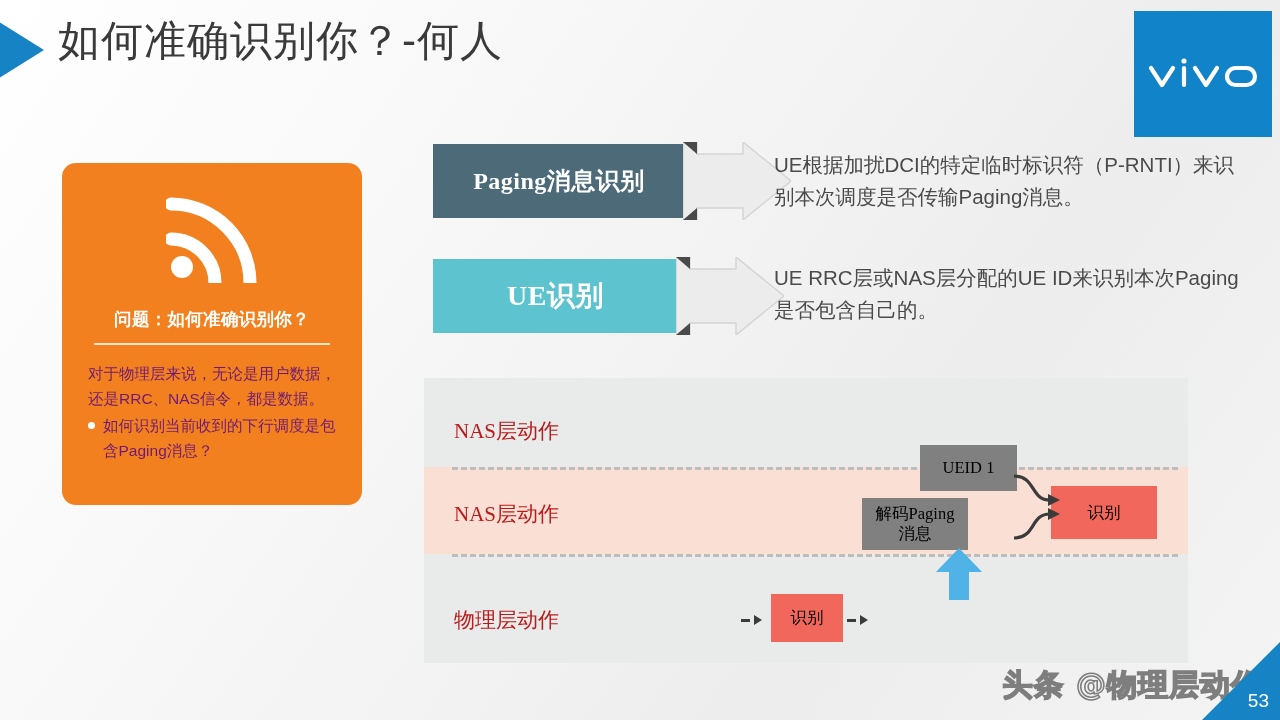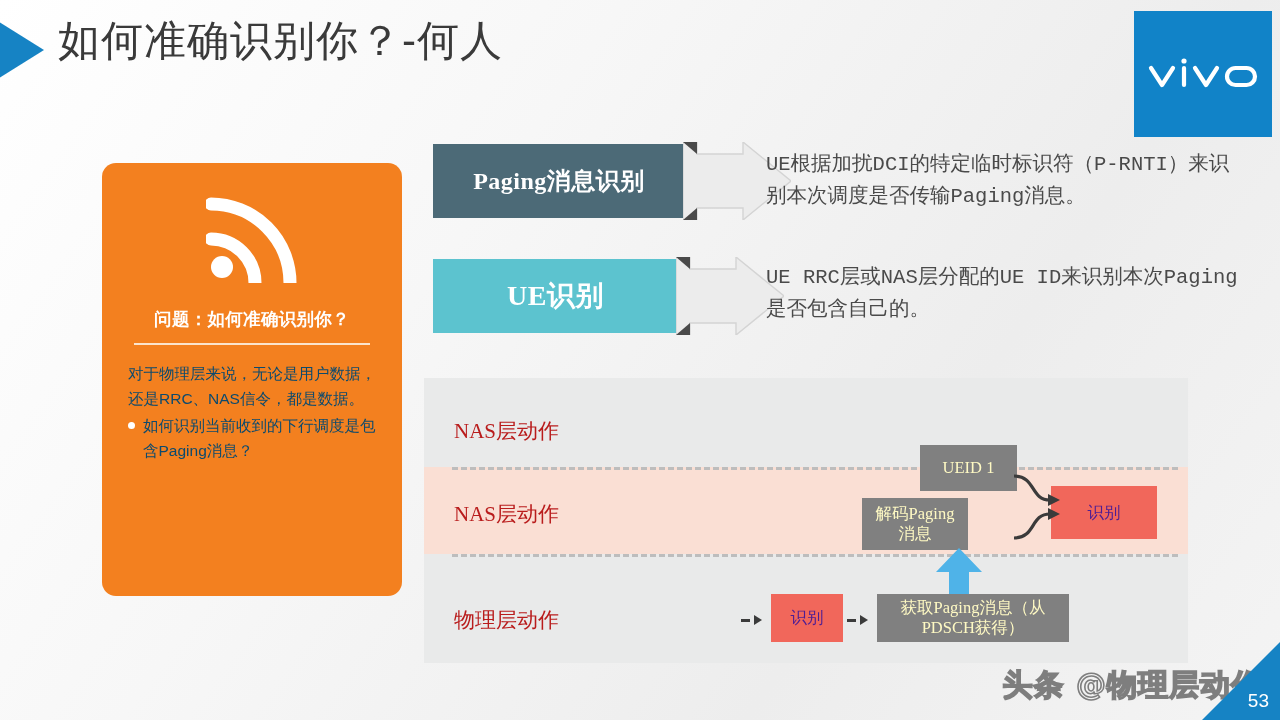--- a/index.html
+++ b/index.html
@@ -56,27 +56,26 @@
     justify-content: center;
   }
   .vivo-logo svg { display:block; }
 
   
   .orange-card {
     position: absolute;
     left: 62px;
     top: 163px;
     width: 300px;
-    height: 433px;
+    height: 342px;
     background: #f3801f;
     border-radius: 14px;
     box-sizing: border-box;
     padding: 22px 26px 18px 26px;
     color: #ffffff;
-    margin-left: 40px;
   }
   .signal-icon {
     width: 100%;
     height: 96px;
     display: flex;
     align-items: center;
     justify-content: center;
     margin-top: 6px;
   }
   .card-heading {
@@ -91,21 +90,21 @@
   .card-divider {
     margin: 12px auto 0 auto;
     width: 236px;
     height: 2px;
     background: #fbe4cd;
   }
   .card-body {
     margin-top: 16px;
     font-size: 15.5px;
     line-height: 1.62;
-    color: #0c4a6e;
+    color: #701a75;
   }
   .card-body p {
     margin: 0 0 2px 0;
   }
   .bullet-list {
     margin: 2px 0 0 0;
     padding: 0;
     list-style: none;
   }
   .bullet-list li {
@@ -145,25 +144,26 @@
     letter-spacing: 0.5px;
   }
   .banner-arrow {
     position: absolute;
     top: -2px;
     width: 108px;
     height: 78px;
   }
   .banner-desc {
     position: absolute;
-    font-family: Liberation Mono, monospace;
+    font-family: Liberation Sans, sans-serif;
     font-size: 20.5px;
     line-height: 1.55;
     color: #4a4a4a;
     width: 480px;
+    margin-left: 8px;
   }
 
   
   .diagram {
     position: absolute;
     left: 424px;
     top: 378px;
     width: 764px;
     height: 285px;
     background: #e9eaea;
@@ -186,35 +186,35 @@
   .layer-label {
     position: absolute;
     font-family: "Liberation Serif", "DejaVu Serif", serif;
     font-size: 21px;
     color: #b91c1c;
     white-space: nowrap;
   }
   .gray-box {
     position: absolute;
     background: #808080;
-    color: #fef9c3;
+    color: #000000;
     display: flex;
     align-items: center;
     justify-content: center;
     text-align: center;
     font-family: "Liberation Serif", "DejaVu Serif", serif;
     font-size: 16.5px;
     line-height: 1.22;
     box-sizing: border-box;
     padding: 8px 6px;
   }
   .red-box {
     position: absolute;
     background: #f1675b;
-    color: #4c1d95;
+    color: #000000;
     display: flex;
     align-items: center;
     justify-content: center;
     text-align: center;
     font-family: "Liberation Serif", "DejaVu Serif", serif;
     font-size: 16.5px;
     box-sizing: border-box;
   }
   .flow-arrow {
     position: absolute;
@@ -365,20 +365,19 @@
         <span class="head"></span>
     </div>
 
     <div class="red-box" style="left:347px; top:216px; width:72px; height:48px;">识别</div>
     <div class="flow-arrow" style="left:423px; top:237px;">
       <span class="stem"></span>
         <span class="gap"></span>
         <span class="head"></span>
     </div>
 
-    <div class="gray-box" style="left:453px; top:216px; width:192px; height:48px;">获取Paging消息（从PDSCH获得）</div>
   </div>
 
   <div class="watermark">头条 @物理层动作</div>
   <div class="corner-tri"></div>
   <div class="page-num">53</div>
 
 </div>
 
 </body></html>

